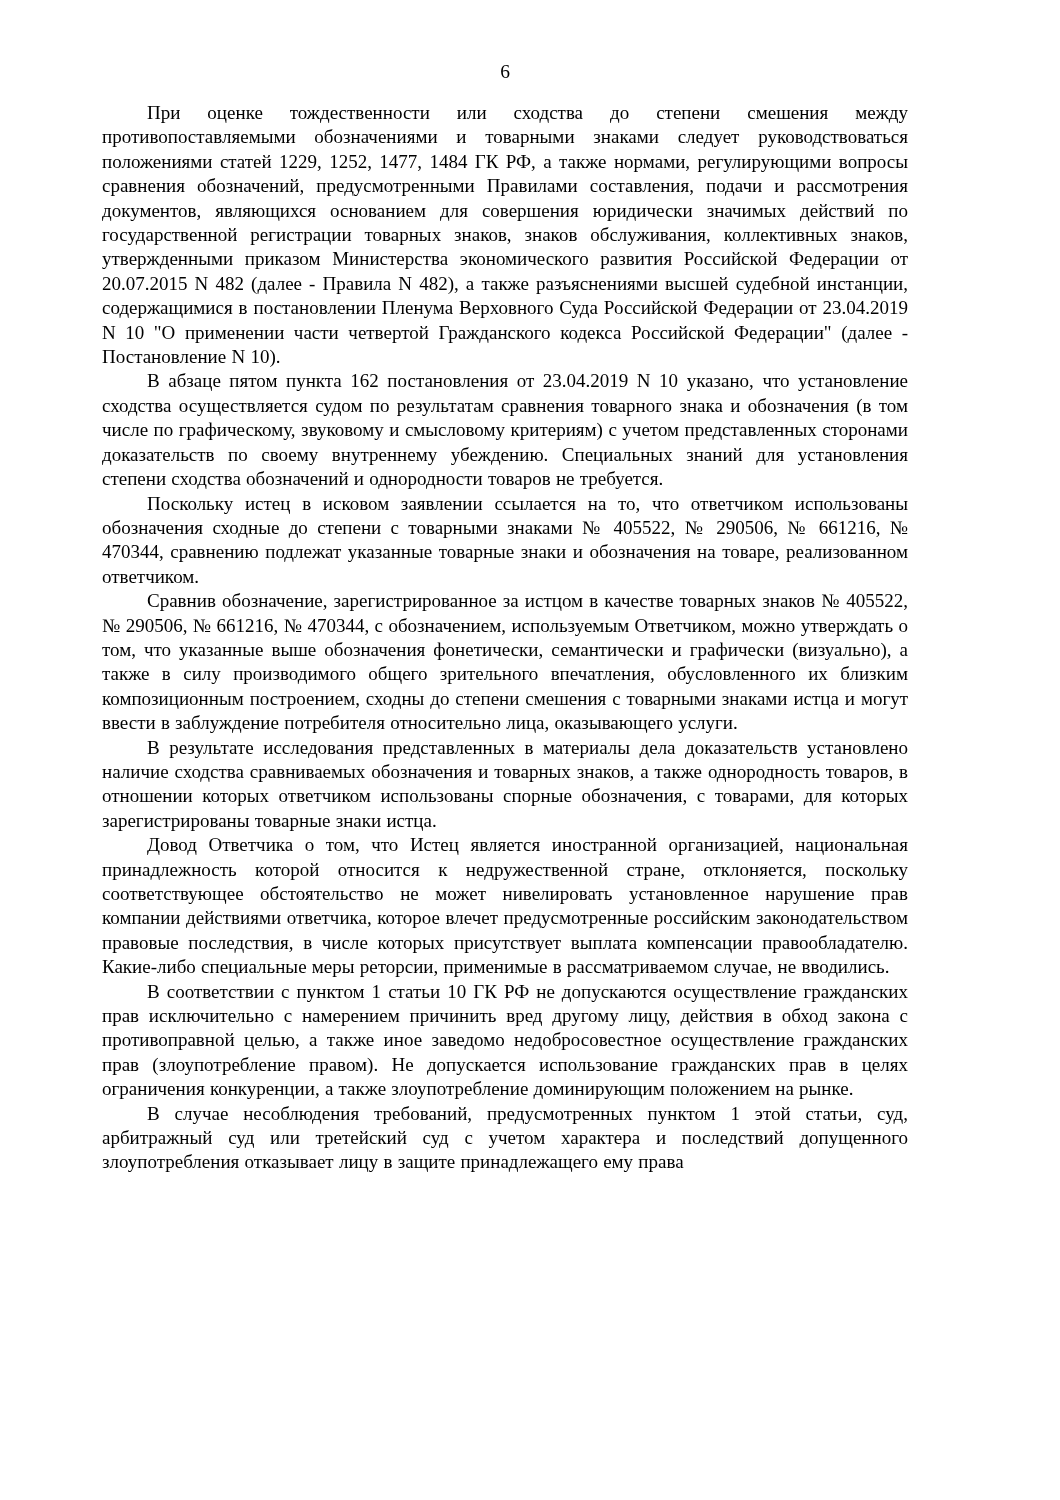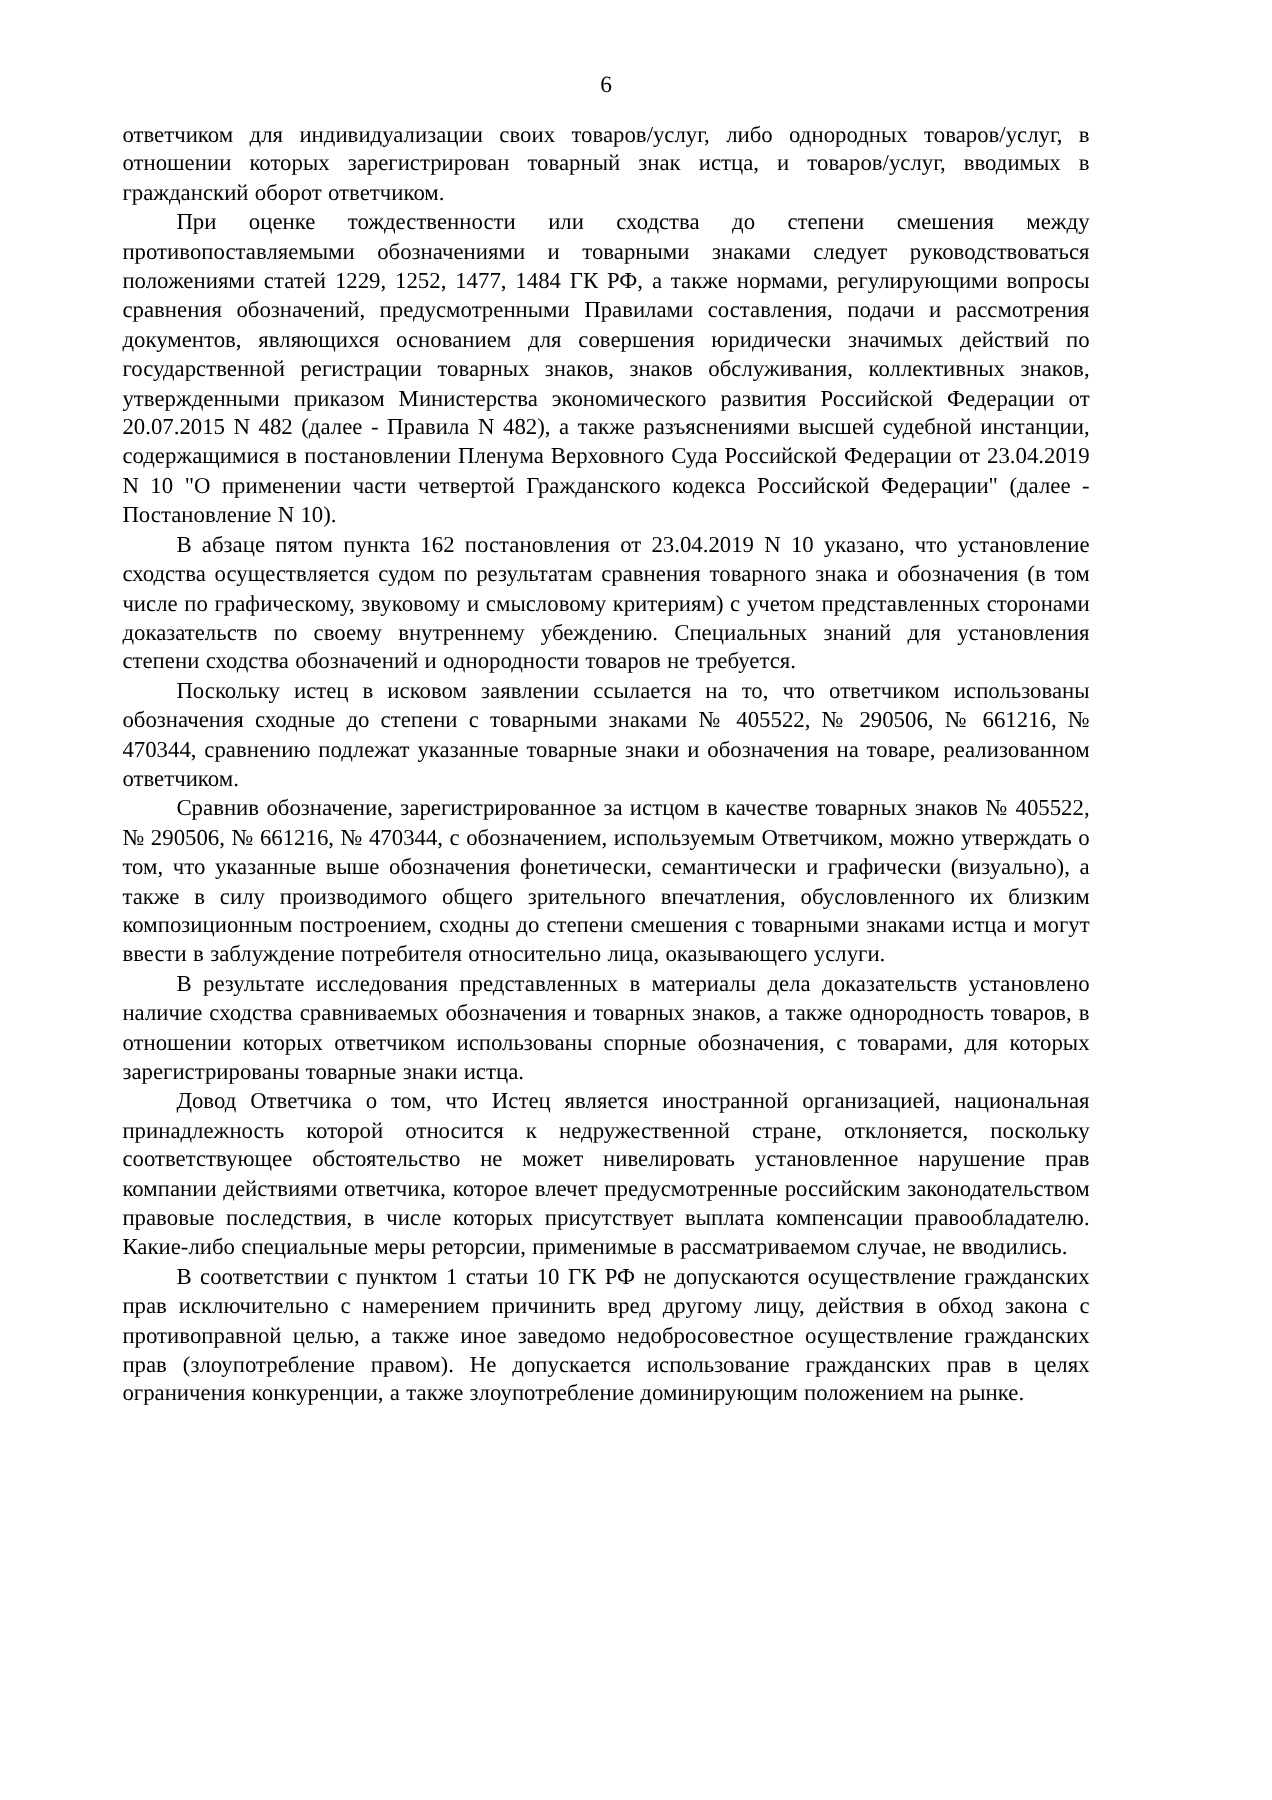--- a/index.html
+++ b/index.html
@@ -45,22 +45,22 @@
   .content p.no-indent {
     text-indent: 0;
   }
 </style>
 </head>
 <body>
 
 <div class="page">
   <div class="page-number">6</div>
   <div class="content">
-      <p class="no-indent">ответчиком для индивидуализации своих товаров/услуг, либо однородных товаров/услуг, в отношении которых зарегистрирован товарный знак истца, и товаров/услуг, вводимых в гражданский оборот ответчиком.</p>
       <p>При оценке тождественности или сходства до степени смешения между противопоставляемыми обозначениями и товарными знаками следует руководствоваться положениями статей 1229, 1252, 1477, 1484 ГК РФ, а также нормами, регулирующими вопросы сравнения обозначений, предусмотренными Правилами составления, подачи и рассмотрения документов, являющихся основанием для совершения юридически значимых действий по государственной регистрации товарных знаков, знаков обслуживания, коллективных знаков, утвержденными приказом Министерства экономического развития Российской Федерации от 20.07.2015 N 482 (далее - Правила N 482), а также разъяснениями высшей судебной инстанции, содержащимися в постановлении Пленума Верховного Суда Российской Федерации от 23.04.2019 N 10 "О применении части четвертой Гражданского кодекса Российской Федерации" (далее - Постановление N 10).</p>
       <p>В абзаце пятом пункта 162 постановления от 23.04.2019 N 10 указано, что установление сходства осуществляется судом по результатам сравнения товарного знака и обозначения (в том числе по графическому, звуковому и смысловому критериям) с учетом представленных сторонами доказательств по своему внутреннему убеждению. Специальных знаний для установления степени сходства обозначений и однородности товаров не требуется.</p>
       <p>Поскольку истец в исковом заявлении ссылается на то, что ответчиком использованы обозначения сходные до степени с товарными знаками № 405522, № 290506, № 661216, № 470344, сравнению подлежат указанные товарные знаки и обозначения на товаре, реализованном ответчиком.</p>
       <p>Сравнив обозначение, зарегистрированное за истцом в качестве товарных знаков № 405522, № 290506, № 661216, № 470344, с обозначением, используемым Ответчиком, можно утверждать о том, что указанные выше обозначения фонетически, семантически и графически (визуально), а также в силу производимого общего зрительного впечатления, обусловленного их близким композиционным построением, сходны до степени смешения с товарными знаками истца и могут ввести в заблуждение потребителя относительно лица, оказывающего услуги.</p>
       <p>В результате исследования представленных в материалы дела доказательств установлено наличие сходства сравниваемых обозначения и товарных знаков, а также однородность товаров, в отношении которых ответчиком использованы спорные обозначения, с товарами, для которых зарегистрированы товарные знаки истца.</p>
       <p>Довод Ответчика о том, что Истец является иностранной организацией, национальная принадлежность которой относится к недружественной стране, отклоняется, поскольку соответствующее обстоятельство не может нивелировать установленное нарушение прав компании действиями ответчика, которое влечет предусмотренные российским законодательством правовые последствия, в числе которых присутствует выплата компенсации правообладателю. Какие-либо специальные меры реторсии, применимые в рассматриваемом случае, не вводились.</p>
       <p>В соответствии с пунктом 1 статьи 10 ГК РФ не допускаются осуществление гражданских прав исключительно с намерением причинить вред другому лицу, действия в обход закона с противоправной целью, а также иное заведомо недобросовестное осуществление гражданских прав (злоупотребление правом). Не допускается использование гражданских прав в целях ограничения конкуренции, а также злоупотребление доминирующим положением на рынке.</p>
+      <p>В случае несоблюдения требований, предусмотренных пунктом 1 этой статьи, суд, арбитражный суд или третейский суд с учетом характера и последствий допущенного злоупотребления отказывает лицу в защите принадлежащего ему права</p>
     </div>
 </div>
 
 </body></html>

